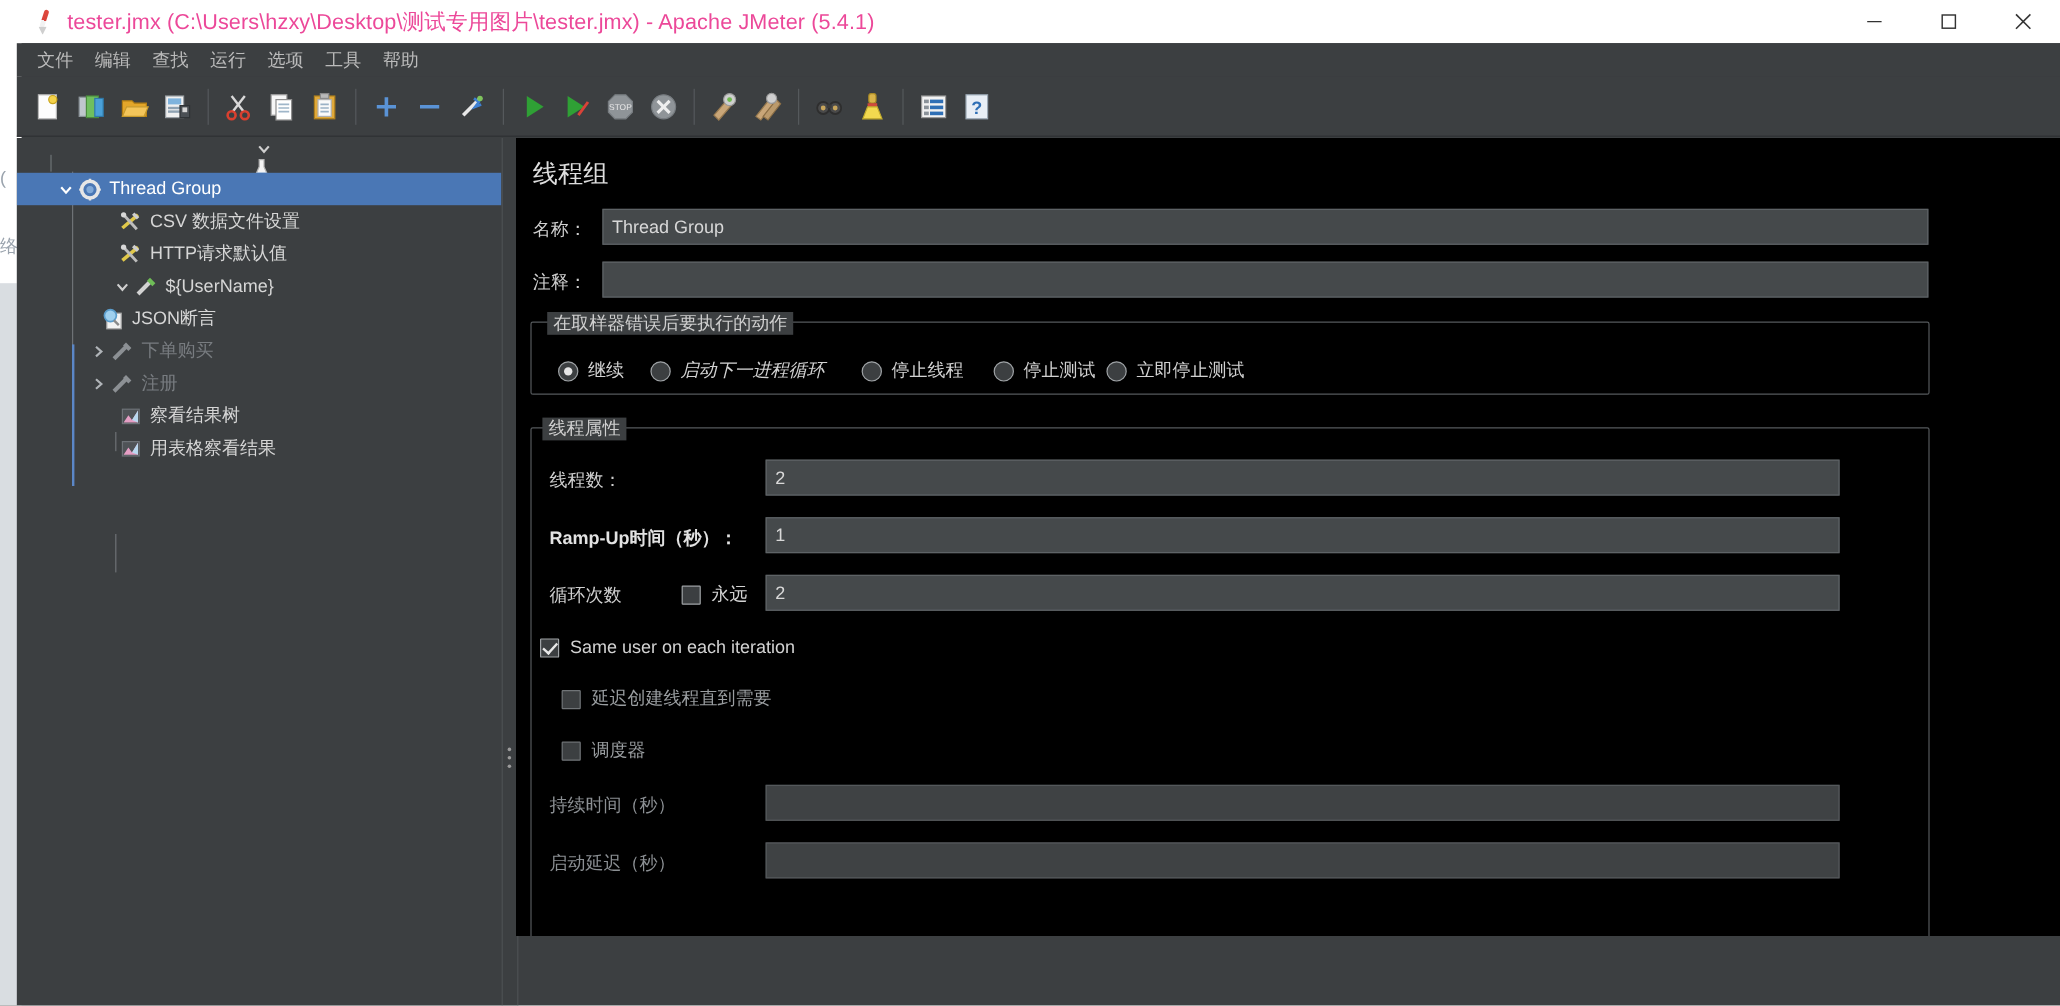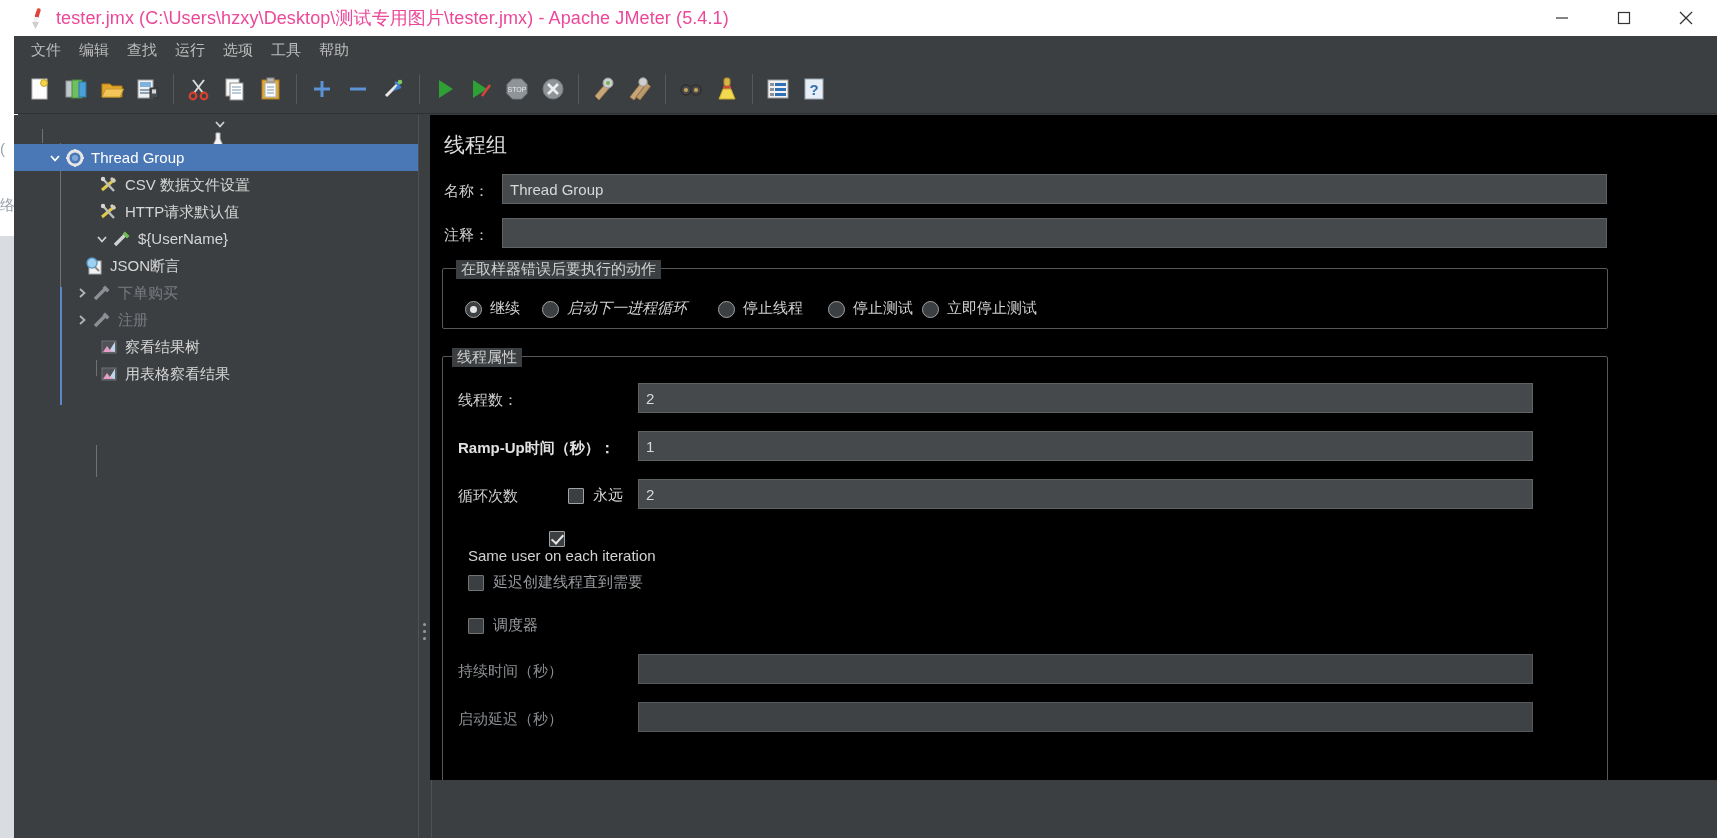--- a/index.html
+++ b/index.html
@@ -749,21 +749,21 @@
     <div class="form-label bold" style="left:28px; top:324px;">Ramp-Up时间（秒）：</div>
     <div class="field" style="left:208px; top:316px; width:895px; height:30px;">1</div>
 
     <div class="form-label" style="left:28px; top:372px;">循环次数</div>
     <div class="check-wrap" style="left:138px; top:371px;">
       <span class="checkbox"></span>
       <span class="check-label">永远</span>
     </div>
     <div class="field" style="left:208px; top:364px; width:895px; height:30px;">2</div>
 
-    <div class="check-wrap" style="left:38px; top:416px;flex-direction:column;">
+    <div class="check-wrap" style="left:20px; top:416px;">
       <span class="checkbox checked"></span>
       <span class="check-label">Same user on each iteration</span>
     </div>
 
     <div class="check-wrap" style="left:38px; top:458px;">
       <span class="checkbox dimbox"></span>
       <span class="check-label dim">延迟创建线程直到需要</span>
     </div>
 
     <div class="check-wrap" style="left:38px; top:501px;">

